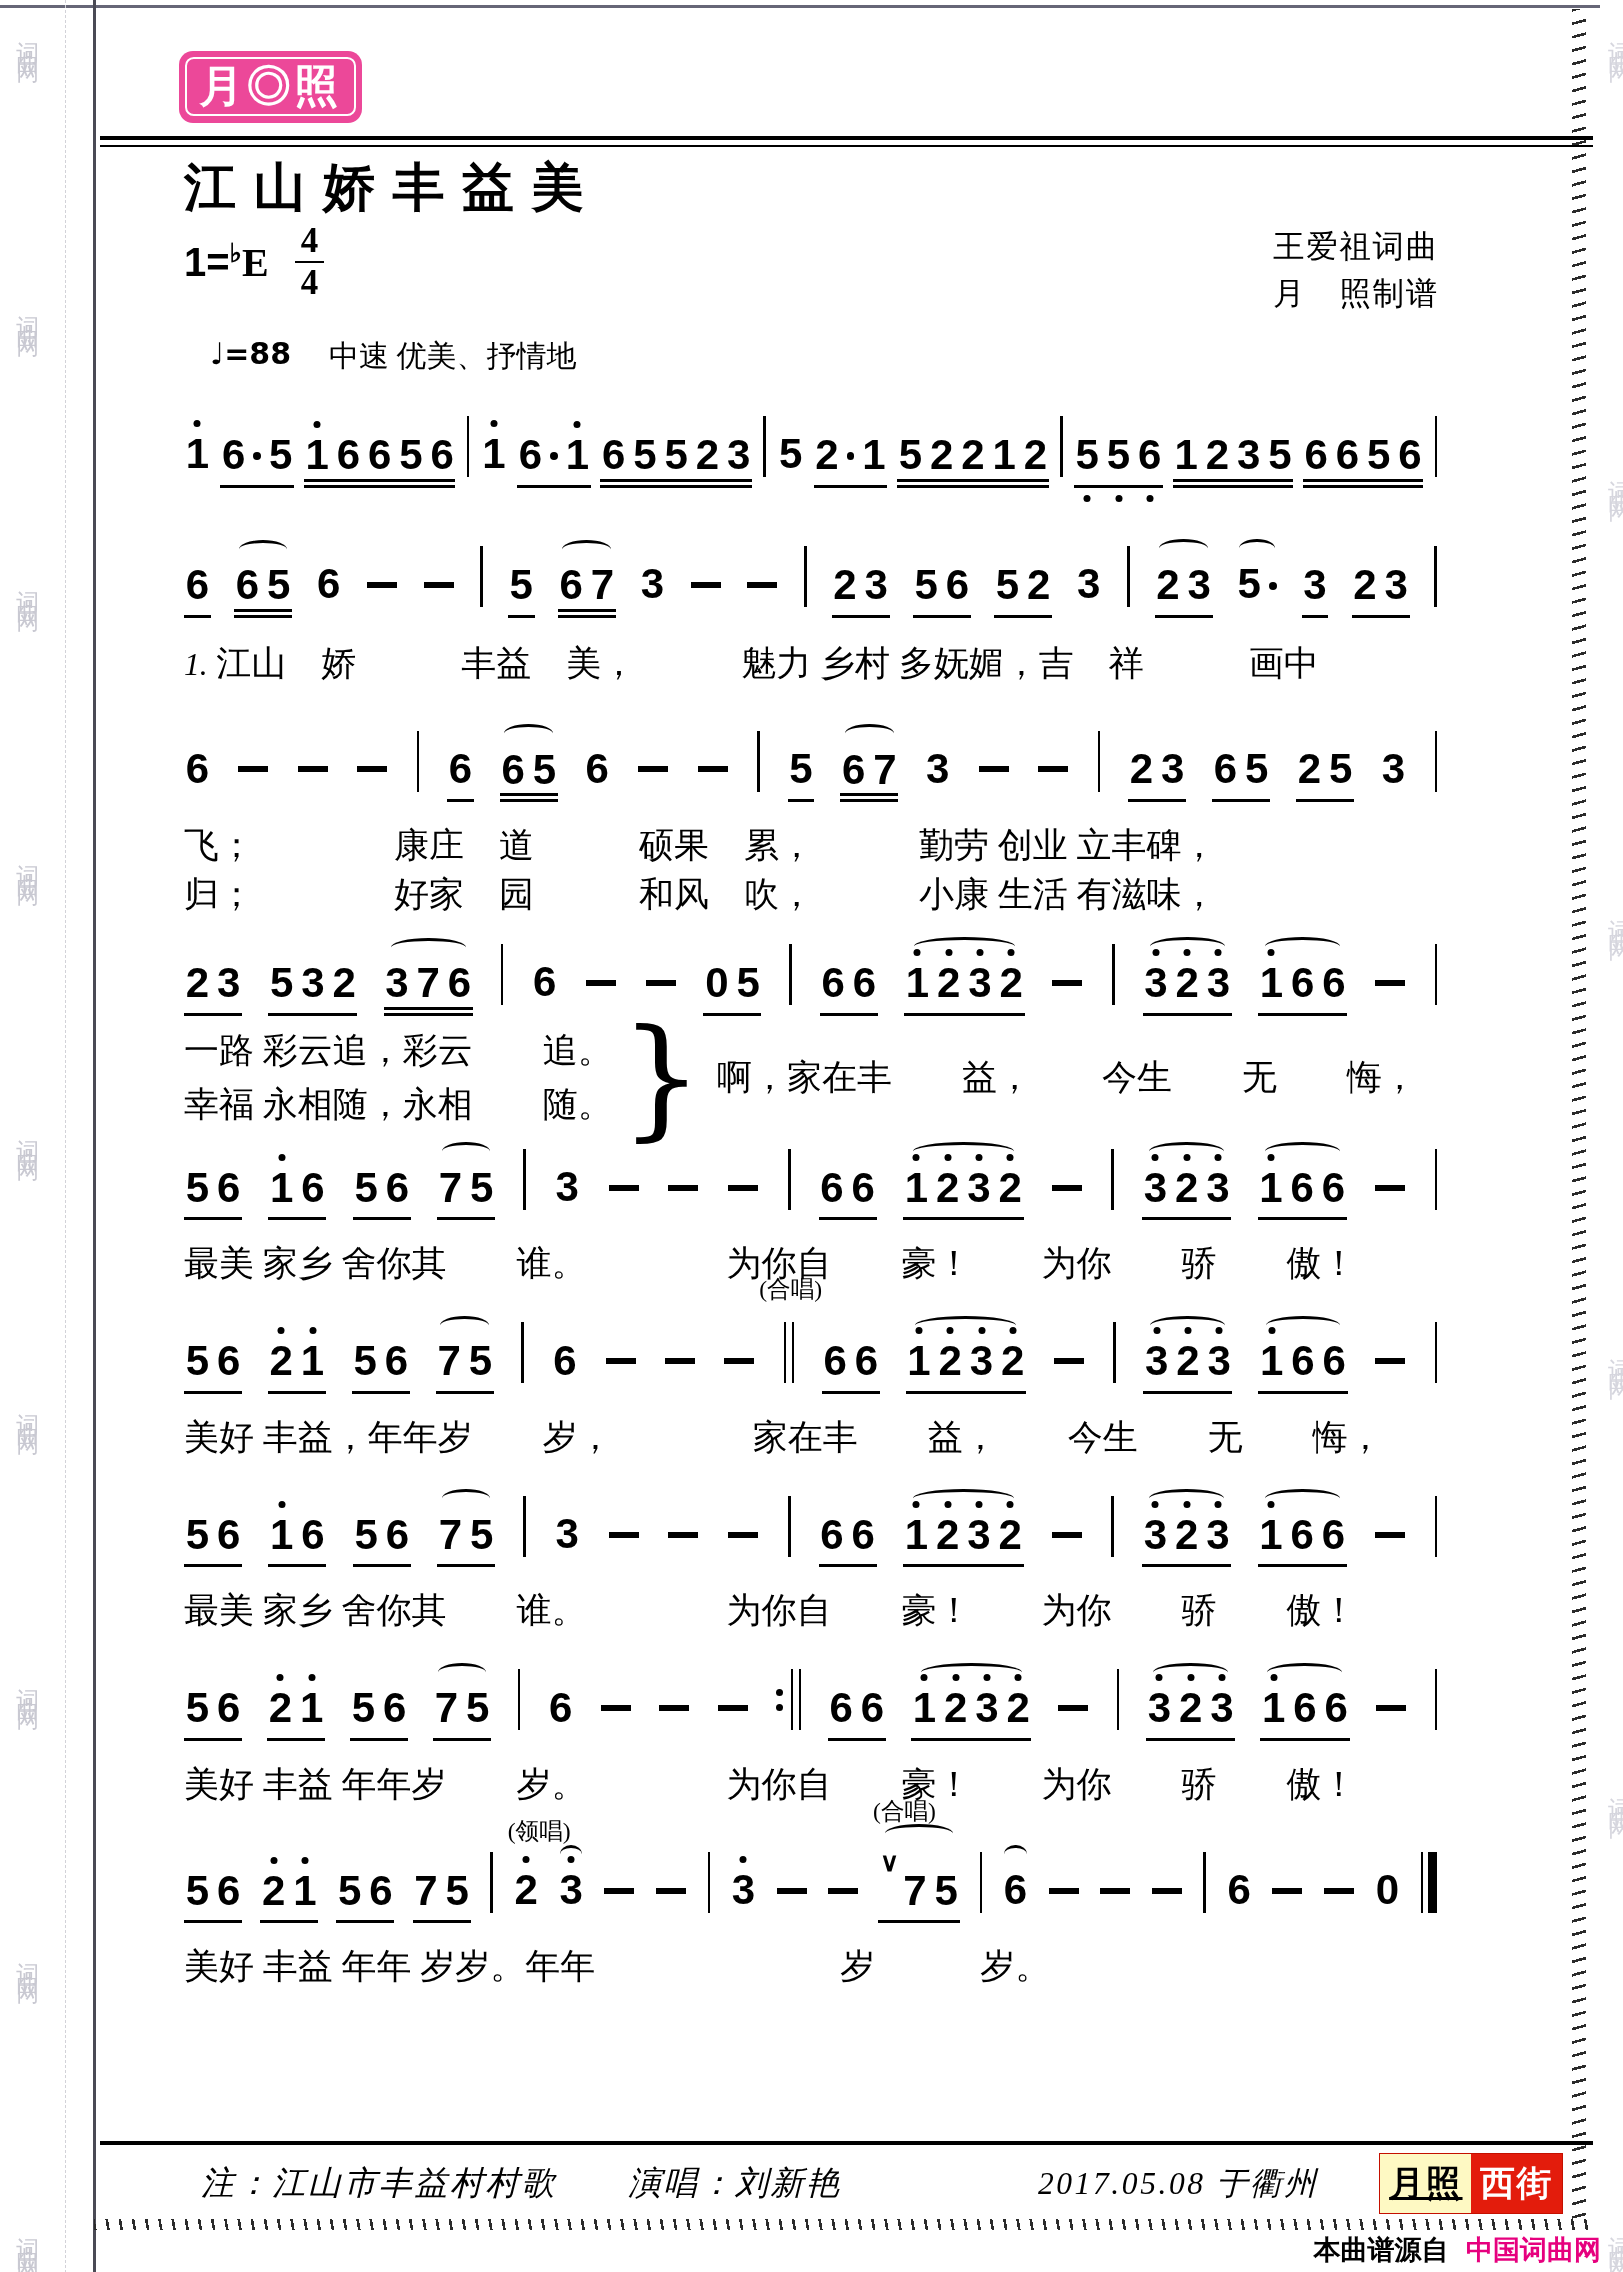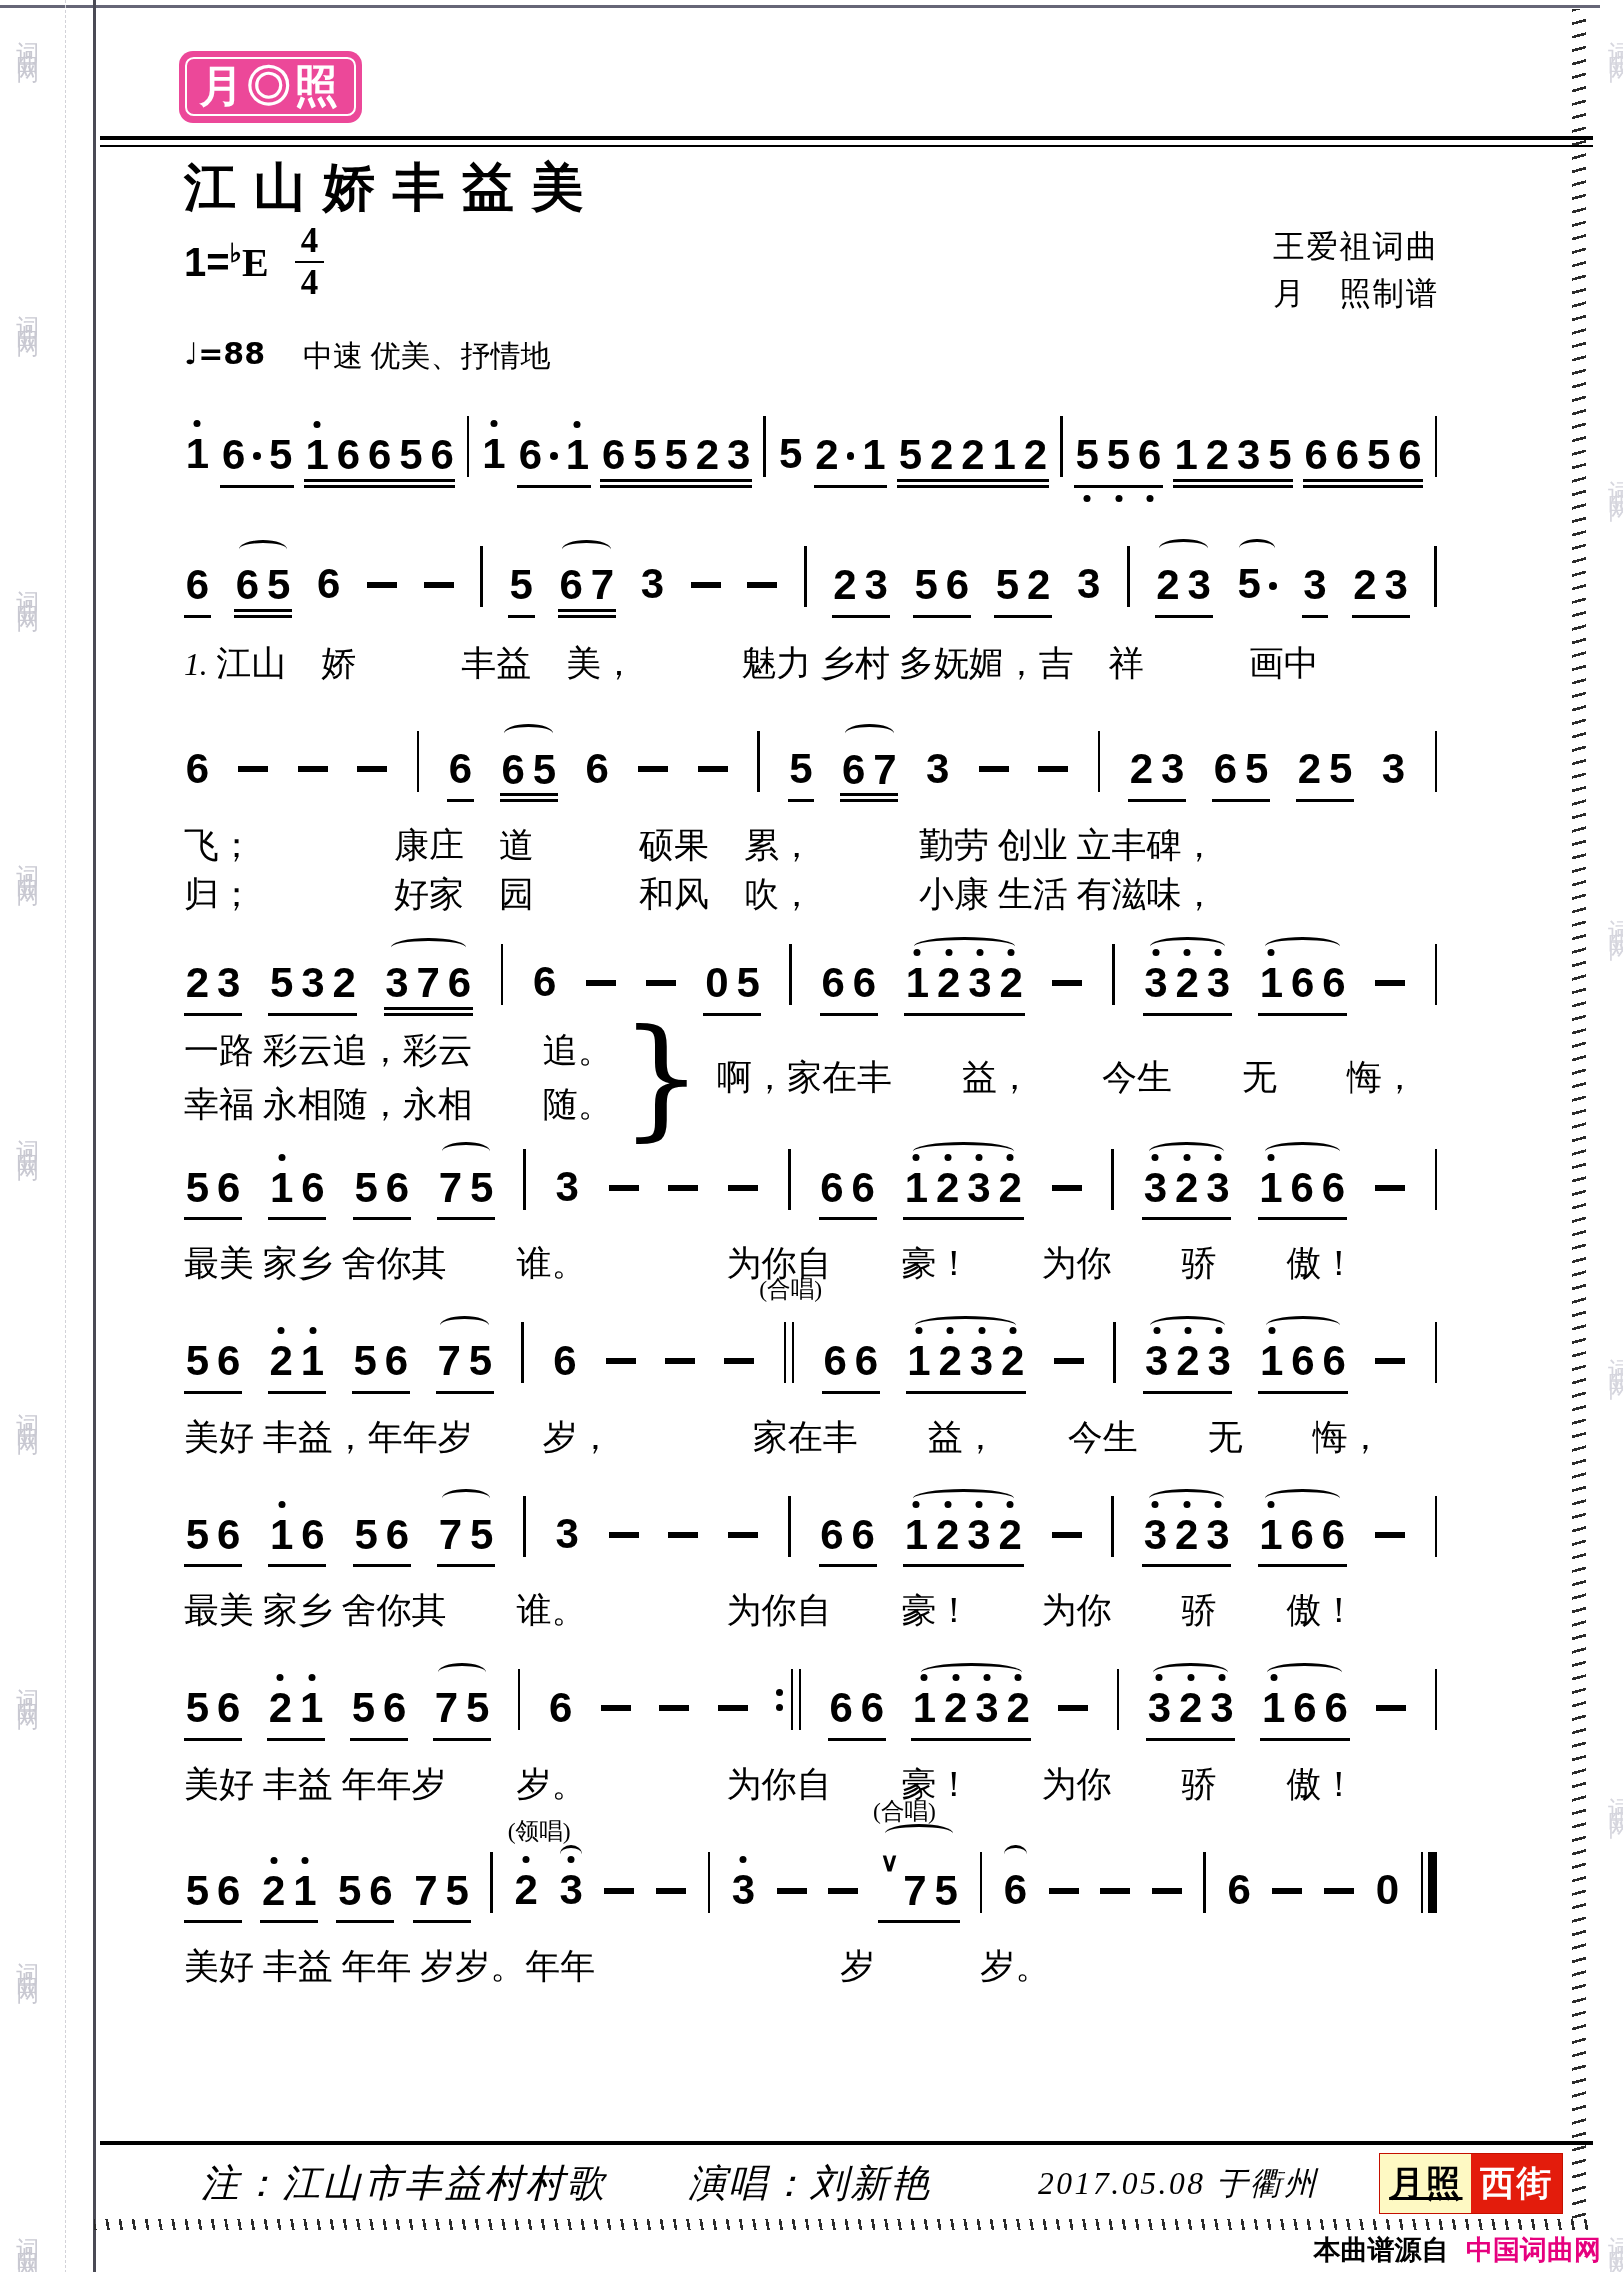--- a/index.html
+++ b/index.html
@@ -35,21 +35,21 @@
   .meta-row{display:flex;justify-content:space-between;align-items:flex-start;margin-top:5.2px;}
   .keysig{display:flex;align-items:center;gap:26px;font-weight:bold;}
   .keytext{font-size:40px;font-family:"Liberation Sans",sans-serif;}
   .keytext .flat{font-size:26px;vertical-align:super;font-family:"Liberation Serif",serif;}
   .keytext .note{font-family:"Liberation Serif",serif;}
   .frac{display:inline-block;text-align:center;font-size:35px;line-height:1.05;
       font-family:"Liberation Serif",serif;}
   .frac .num{display:block;border-bottom:2.6px solid #000;padding:0 6.1px 1.7px;}
   .frac .den{display:block;padding-top:1.7px;}
   .credits{text-align:left;font-size:31.5px;line-height:1.5;letter-spacing:1.7px;}
-  .tempo{margin-top:19px;display:flex;gap:38px;font-size:30px;}
+  .tempo{margin-top:19px;display:flex;gap:38px;font-size:30px;margin-left:26px;}
   .tempo .mm{font-family:"DejaVu Sans",sans-serif;font-weight:bold;}
   
   .music-line{display:flex;justify-content:space-between;align-items:flex-end;height:79px;
       position:relative;font-family:"Liberation Sans",sans-serif;font-weight:bold;
       font-size:42px;}
   .grp{display:inline-flex;align-items:flex-end;gap:7.9px;position:relative;padding:0 1.7px 12.2px;}
   .grp.b1{padding-bottom:8.7px;border-bottom:3.5px solid #000;}
   .grp.b2{padding-bottom:2.6px;border-bottom:9.6px double #000;}
   .n{line-height:1;position:relative;}
   .n.hi::before{content:"";position:absolute;top:-13px;left:50%;transform:translateX(-50%);
@@ -73,21 +73,21 @@
   
   .lyr{font-size:35px;white-space:pre;line-height:1.3;}
   .vnum{font-style:italic;margin-right:8.7px;font-size:31.5px;}
   .dblock{display:flex;align-items:center;margin-top:12.2px;}
   .dblock .dcol{display:flex;flex-direction:column;gap:8.7px;}
   .brace{font-size:131px;font-weight:200;line-height:0.75;margin:0 14px 0 7px;
       font-family:"DejaVu Serif",serif;}
   
   .rule-bottom{position:absolute;left:100px;right:31.5px;top:2141px;height:3.5px;background:#000;}
   .footer{position:absolute;left:201px;right:61px;top:2153px;display:flex;align-items:center;}
-  .footnote{font-style:italic;font-size:38px;flex:1;letter-spacing:2.6px;}
+  .footnote{font-style:italic;font-size:33px;flex:1;letter-spacing:2.6px;}
   .footdate{font-style:italic;font-size:31.5px;margin-right:61px;letter-spacing:2.6px;}
   .seal-bottom{display:flex;border:1.7px solid #c41000;font-weight:bold;font-size:35px;
       line-height:1;}
   .seal-bottom .half-l{background:#fef9c3;color:#000;padding:12.2px 8.7px;letter-spacing:1.7px;text-decoration:underline;}
   .seal-bottom .half-r{background:#e31c0c;color:#fff;padding:12.2px 8.7px;letter-spacing:1.7px;}
   .attribution{position:absolute;right:23px;top:2232px;font-size:27px;font-weight:bold;
       font-family:"Liberation Sans",sans-serif;}
   .attribution .site{color:#e6007e;margin-left:17.5px;}
 </style>
 </head>

